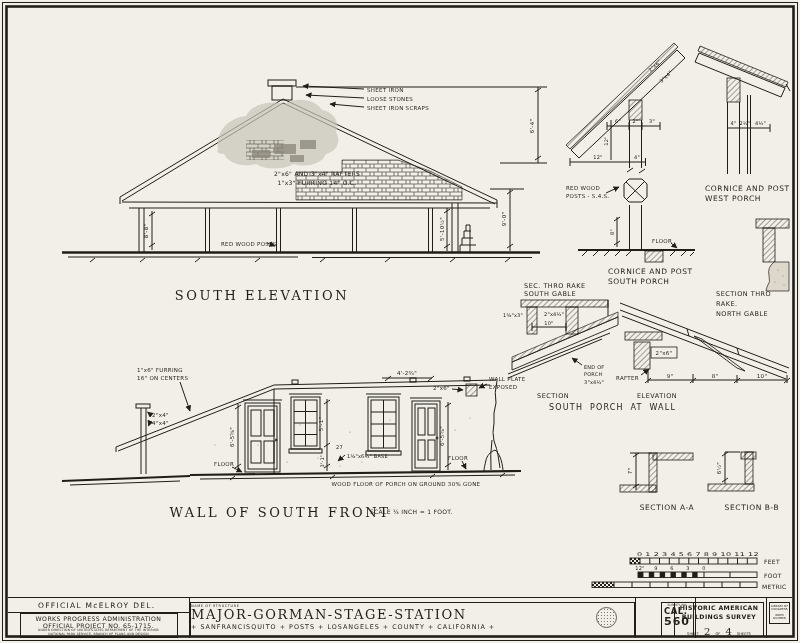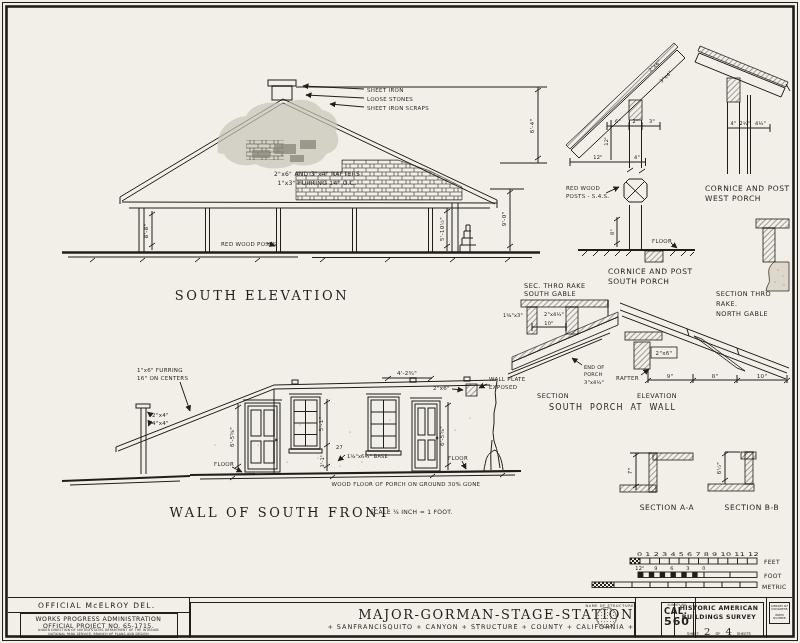--- a/index.html
+++ b/index.html
@@ -17,21 +17,21 @@
   .ln{stroke:#211e18;fill:none;stroke-width:1}
   .tb{position:absolute;left:8px;top:597px;width:784px;height:40px;border-top:1.6px solid #211e18;box-sizing:border-box;}
   .tb *{box-sizing:border-box;}
   .tb-cliff{position:absolute;left:0;top:0;width:182px;height:15px;border-bottom:1.2px solid #211e18;border-right:1.2px solid #211e18;
             font-size:7.5px;letter-spacing:1.3px;padding:3px 0 0 30px;white-space:nowrap;}
   .tb-wpa{position:absolute;left:0;top:15px;width:182px;height:25px;border-right:1.2px solid #211e18;display:flex;align-items:center;justify-content:center;}
   .tb-wpa-inner{border:1.2px solid #211e18;width:158px;text-align:center;padding:1px 0;}
   .wpa1{font-size:6.2px;line-height:7px;letter-spacing:.4px;white-space:nowrap;}
   .wpa2{font-size:3.1px;line-height:3.8px;letter-spacing:.2px;white-space:nowrap;}
   .tb-name{position:absolute;left:182px;top:0;width:446px;height:40px;border-right:1.2px solid #211e18;}
-  .tb-name-inner{position:absolute;left:0;right:0;top:4px;bottom:1px;border:1.3px solid #211e18;text-align:right;}
+  .tb-name-inner{position:absolute;left:0;right:0;top:4px;bottom:1px;border:1.3px solid #211e18;text-align:left;}
   .nm-label{font-size:3.5px;letter-spacing:.6px;margin-top:1px;}
   .nm-big{font-family:"DejaVu Serif",serif;font-size:13px;letter-spacing:1.6px;line-height:14px;white-space:nowrap;}
   .nm-loc{font-size:6.4px;letter-spacing:1px;margin-top:1px;white-space:nowrap;}
   .stamp{position:absolute;right:17px;top:4px;width:21px;height:21px;border-radius:50%;border:1px solid #4c483f;
          background-image:radial-gradient(#6b675c .6px,transparent .8px);background-size:3px 3px;opacity:.85;}
   .tb-survey{position:absolute;left:652px;top:0;width:36px;height:40px;border-right:1.2px solid #211e18;}
   .tb-survey .inner{position:absolute;left:1px;right:1px;top:4px;bottom:1px;border:1.2px solid #211e18;}
   .sv-label{font-size:3px;text-align:center;letter-spacing:.2px;}
   .sv-state{font-size:8.5px;font-weight:bold;letter-spacing:.5px;padding-left:2px;line-height:9px;}
   .sv-num{font-size:11px;font-weight:bold;letter-spacing:1px;padding-left:2px;line-height:11px;}
@@ -399,21 +399,21 @@
       <div class="wpa1">WORKS PROGRESS ADMINISTRATION</div>
       <div class="wpa1">OFFICIAL PROJECT NO. 65-1715.</div>
       <div class="wpa2">UNDER DIRECTION OF UNITED STATES DEPARTMENT OF THE INTERIOR</div>
       <div class="wpa2">NATIONAL PARK SERVICE, BRANCH OF PLANS AND DESIGN</div>
     </div>
   </div>
   <div class="tb-name">
     <div class="tb-name-inner">
       <div class="nm-label">NAME OF STRUCTURE</div>
       <div class="nm-big">MAJOR-GORMAN-STAGE-STATION</div>
-      <div class="nm-loc">+ SANFRANCISQUITO + CANYON + STRUCTURE + COUNTY + CALIFORNIA +</div>
+      <div class="nm-loc">+ SANFRANCISQUITO + POSTS + LOSANGELES + COUNTY + CALIFORNIA +</div>
       <div class="stamp"></div>
     </div>
   </div>
   <div class="tb-survey">
     <div class="inner">
       <div class="sv-label">SURVEY NO.</div>
       <div class="sv-state">CAL.</div>
       <div class="sv-num">560</div>
     </div>
   </div>

